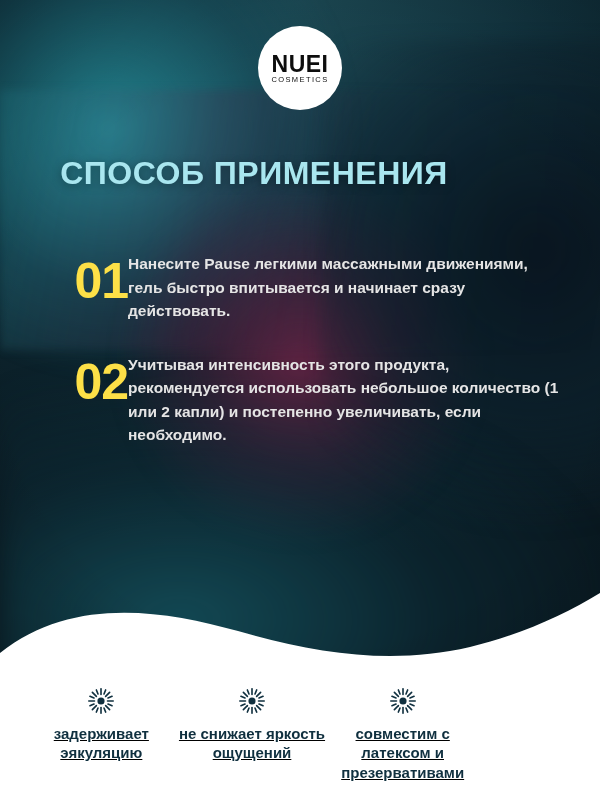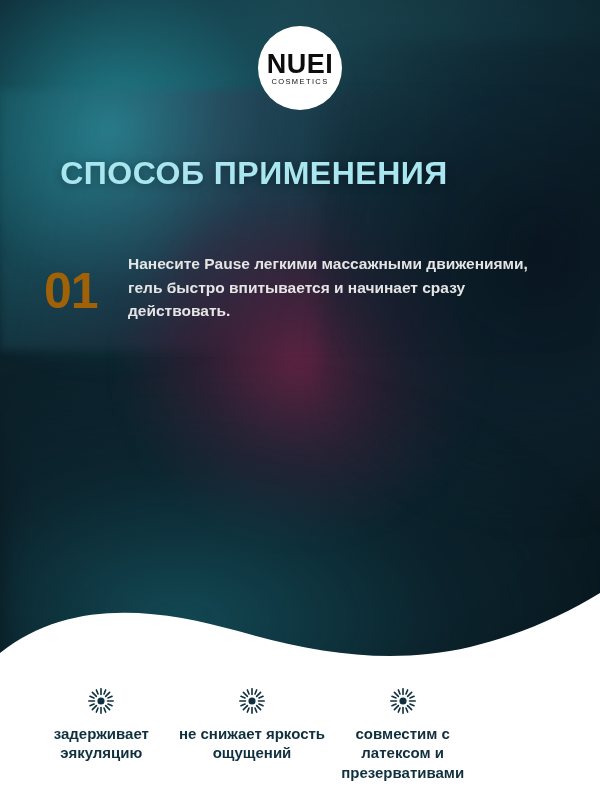--- a/index.html
+++ b/index.html
@@ -85,21 +85,21 @@
     height: 84px;
     border-radius: 50%;
     background: #ffffff;
     display: flex;
     flex-direction: column;
     align-items: center;
     justify-content: center;
     line-height: 1;
   }
   .logo-main {
-    font-size: 27px;
+    font-size: 23px;
     font-weight: bold;
     letter-spacing: 0.5px;
     color: #0d0d0d;
   }
   .logo-sub {
     font-size: 7.5px;
     letter-spacing: 1.4px;
     color: #0d0d0d;
   }
 
@@ -126,44 +126,46 @@
   }
   .step {
     display: flex;
     align-items: flex-start;
     margin-bottom: 26px;
   }
   .step-num {
     flex: 0 0 84px;
     font-size: 50px;
     font-weight: bold;
-    color: #a16207;
+    color: #fde047;
     line-height: 1;
-    margin-top: 18px;
+    margin-top: 8px;
     letter-spacing: -1px;
+    text-align: right;
   }
   .step-text {
     flex: 1;
     color: #e5e5e5;
     font-size: 15.5px;
     line-height: 1.52;
     font-weight: bold;
     padding-top: 4px;
   }
 
   
   .benefits {
     position: absolute;
     left: 0;
     bottom: 18px;
     width: 504px;
     display: flex;
     justify-content: space-between;
     padding: 0 26px;
     box-sizing: border-box;
+    text-decoration: underline;
   }
   .benefit {
     width: 180px;
     text-align: center;
     color: #0c2230;
   }
   .benefit-icon {
     display: block;
     margin: 0 auto 10px auto;
     width: 26px;
@@ -203,20 +205,22 @@
   <div class="title">СПОСОБ ПРИМЕНЕНИЯ</div>
 
   <div class="steps">
 
     <div class="step">
       <div class="step-num">01</div>
       <div class="step-text">Нанесите Pause легкими массажными движениями, гель быстро впитывается и начинает сразу действовать.</div>
     </div>
 
     <div class="step">
+      <div class="step-num">02</div>
+      <div class="step-text">Учитывая интенсивность этого продукта, рекомендуется использовать небольшое количество (1 или 2 капли) и постепенно увеличивать, если необходимо.</div>
     </div>
 
 
   </div>
 
   <div class="benefits">
 
     <div class="benefit">
       <svg class="benefit-icon" viewBox="0 0 32 32" xmlns="http://www.w3.org/2000/svg">
         <g stroke="#10303f" stroke-width="2" stroke-linecap="round">

